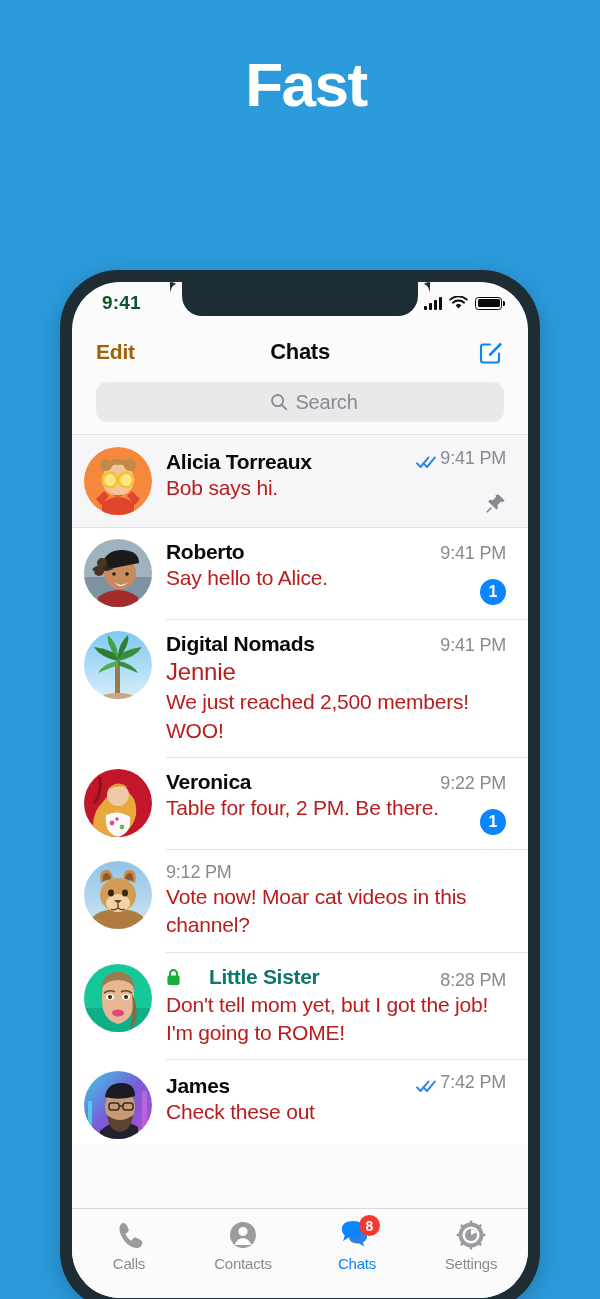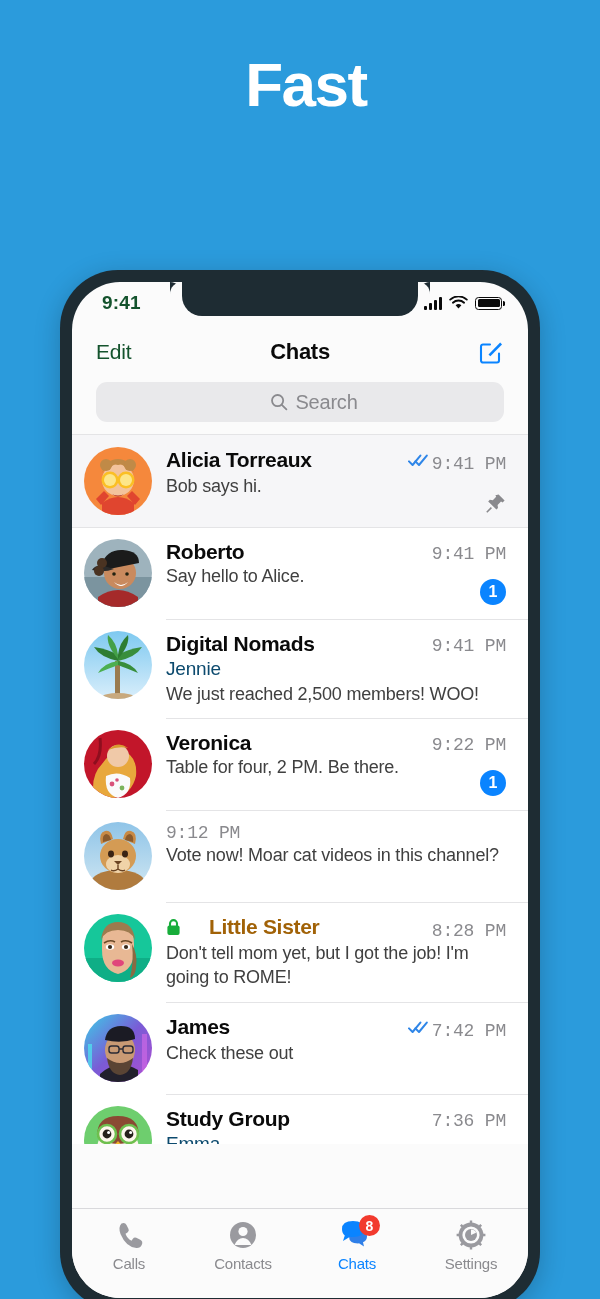--- a/index.html
+++ b/index.html
@@ -145,22 +145,23 @@
   
   .navbar {
     height: 52px;
     display: flex;
     align-items: center;
     justify-content: space-between;
     padding: 0 24px;
   }
   .nav-edit {
     font-size: 21px;
-    color: #14532d;
+    color: #a16207;
     letter-spacing: -0.2px;
+    font-weight: bold;
   }
   .nav-title {
     font-size: 22px;
     font-weight: bold;
     color: #0a0a0a;
     letter-spacing: -0.3px;
     position: absolute;
     left: 0; right: 0;
     text-align: center;
     pointer-events: none;
@@ -226,43 +227,42 @@
   .chat-name {
     font-size: 21px;
     font-weight: bold;
     color: #0a0a0a;
     letter-spacing: -0.3px;
     white-space: nowrap;
     display: flex;
     align-items: center;
     gap: 3px;
   }
-  .chat-name.secret { color: #a16207; gap: 28px; }
+  .chat-name.secret { color: #0f766e; gap: 28px; }
   .chat-meta {
     display: flex;
-    align-items: flex-start;
+    align-items: flex-end;
     gap: 4px;
     flex: 0 0 auto;
-    font-family: Liberation Mono, monospace;
   }
   .chat-time {
     font-size: 18px;
     color: #8a8a8e;
     letter-spacing: -0.2px;
     white-space: nowrap;
   }
   .chat-sender {
-    font-size: 19px;
-    color: #0c4a6e;
+    font-size: 24px;
+    color: #b91c1c;
     letter-spacing: -0.2px;
     line-height: 1.35;
   }
   .chat-msg {
-    font-size: 18px;
-    color: #404040;
+    font-size: 21px;
+    color: #b91c1c;
     letter-spacing: -0.2px;
     line-height: 1.35;
   }
   .chat-tail {
     position: absolute;
     right: 22px;
     bottom: 14px;
     display: flex;
     align-items: center;
   }

